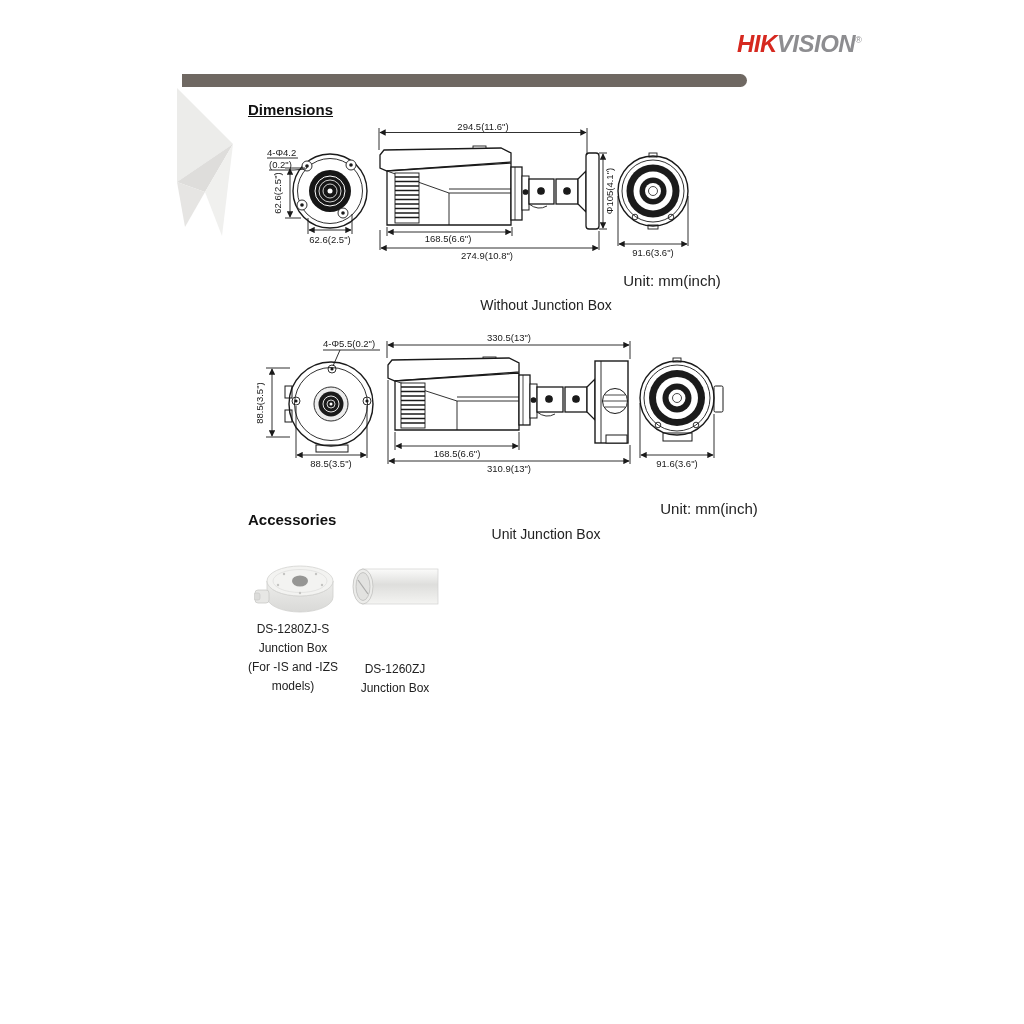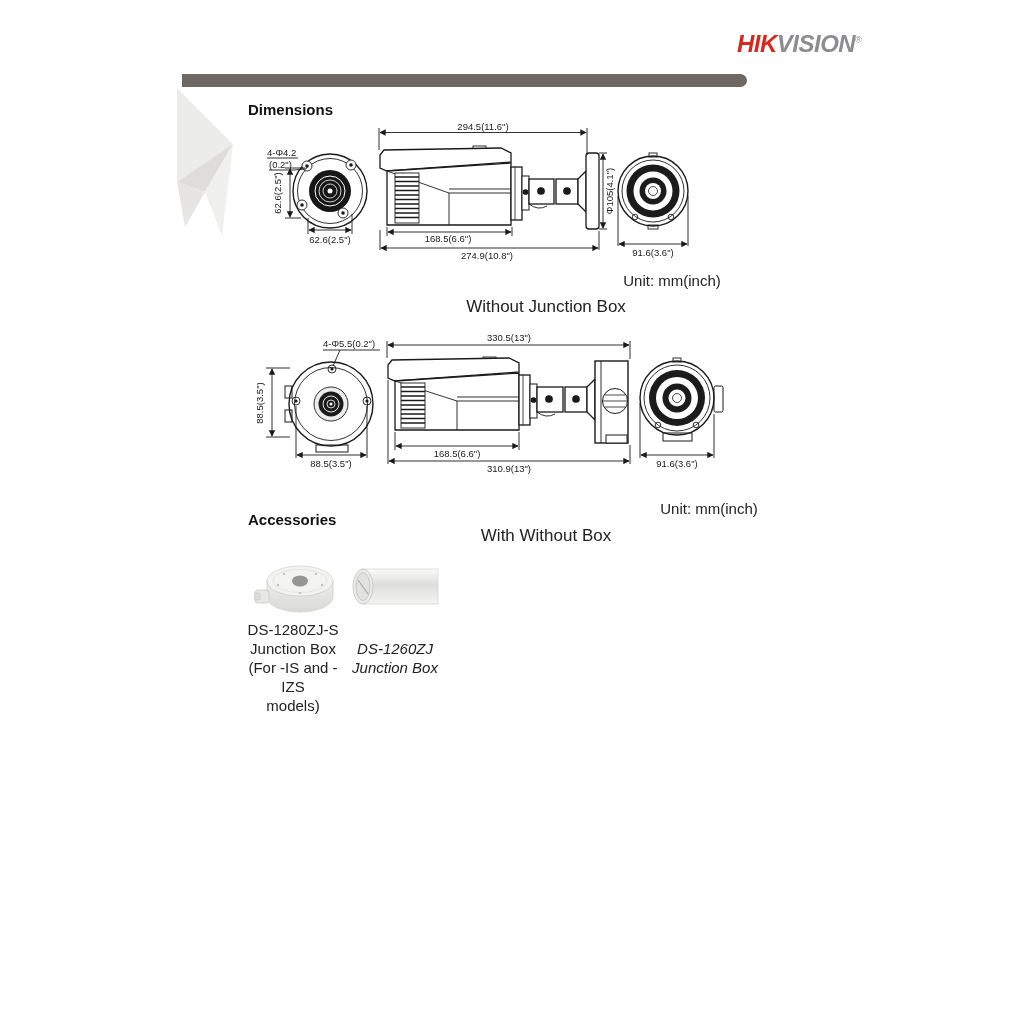--- a/index.html
+++ b/index.html
@@ -7,28 +7,28 @@
         font-family:"Liberation Sans",sans-serif;color:#1a1a1a;margin-left:35px;}
   .logo{position:absolute;left:702px;top:30px;font-style:italic;font-weight:900;
         font-size:24px;letter-spacing:-0.5px;white-space:nowrap;}
   .logo .hik{color:#d6281f;}
   .logo .vision{color:#8d8d90;}
   .logo .reg{color:#8d8d90;font-size:9px;font-style:normal;vertical-align:super;font-weight:400;}
   .topbar{position:absolute;left:147px;top:74px;width:565px;height:13px;
           background:#6f6862;border-radius:0 7px 7px 0;}
   .wm{position:absolute;left:140px;top:86px;}
   .h2{position:absolute;font-size:15px;font-weight:bold;color:#111;}
-  .h2.dim{left:213px;top:101px;}
+  .h2.dim{left:213px;top:101px;text-decoration:underline;}
   .h2.acc{left:213px;top:511px;}
   .drawing{position:absolute;}
-  .cap{position:absolute;font-size:17px;color:#222;transform:translateX(-50%);white-space:nowrap;}
+  .cap{position:absolute;font-size:14px;color:#222;transform:translateX(-50%);white-space:nowrap;}
   .unit{position:absolute;font-size:15px;color:#222;transform:translateX(-50%);white-space:nowrap;}
-  .acc-col{position:absolute;text-align:center;font-size:15px;line-height:19px;color:#222;}
+  .acc-col{position:absolute;text-align:center;font-size:12px;line-height:19px;color:#222;}
   .acc-col.c1{left:206px;top:620px;width:104px;}
-  .acc-col.c2{left:310px;top:639px;width:100px;font-style:italic;}
+  .acc-col.c2{left:310px;top:660px;width:100px;}
   .acc-photo{position:absolute;}
   svg text{font-family:"Liberation Sans",sans-serif;font-size:9.5px;fill:#1a1a1a;}
 </style>
 </head>
 <body>
 
 <div class="page">
 
   <div class="logo">
     <span class="hik">HIK</span><span class="vision">VISION</span><span class="reg">®</span>
@@ -291,21 +291,21 @@
     </g>
     <g stroke="#1a1a1a" stroke-width="0.9" fill="none">
       <path d="M605,403 L605,458"></path>
         <path d="M679,414 L679,458"></path>
       <line x1="606" y1="455" x2="678" y2="455" marker-start="url(#ar2)" marker-end="url(#ar2)"></line>
     </g>
     <text x="642" y="467" text-anchor="middle">91.6(3.6")</text>
   </svg>
 
   <div class="unit" style="left:674px;top:500px;">Unit: mm(inch)</div>
-  <div class="cap" style="left:511px;top:526px;">With Without Box</div>
+  <div class="cap" style="left:511px;top:526px;">Unit Junction Box</div>
 
   <div class="h2 acc">Accessories</div>
 
   <svg class="acc-photo" style="left:219px;top:559px;" width="82" height="60" viewBox="0 0 82 60">
     <defs>
       <linearGradient id="jb1g" x1="0" y1="0" x2="0" y2="1">
         <stop offset="0" stop-color="#ededeb"></stop>
           <stop offset="1" stop-color="#d9d9d7"></stop>
       </linearGradient>
     </defs>

